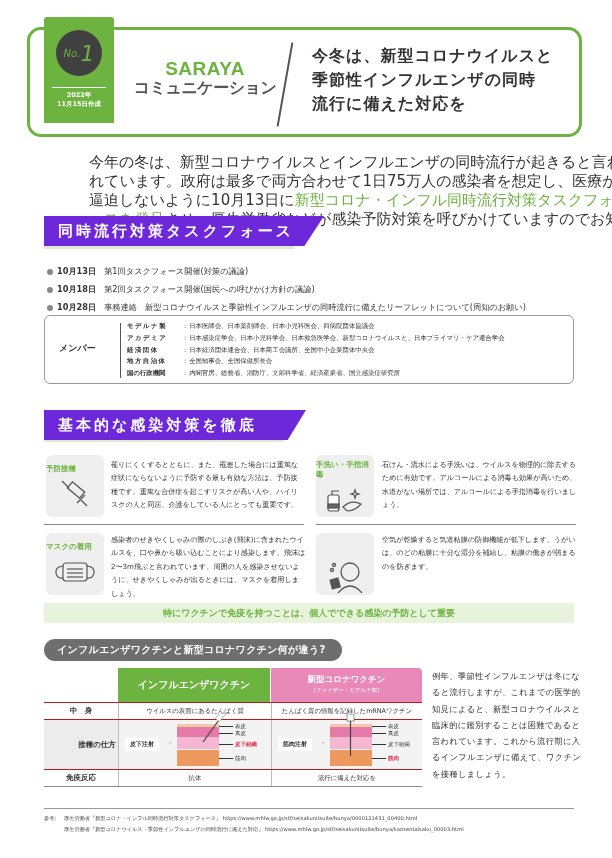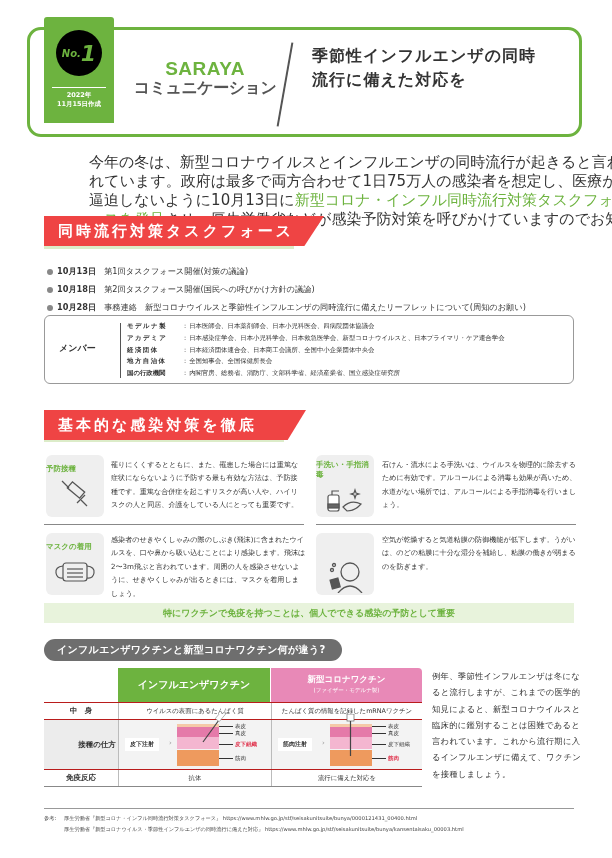--- a/index.html
+++ b/index.html
@@ -2,37 +2,37 @@
 <html><head>
 <meta charset="utf-8">
 <style>
   * { box-sizing: border-box; margin: 0; padding: 0; }
   html, body { width: 612px; height: 858px; background: #ffffff; overflow: hidden; }
   body { font-family: "DejaVu Sans", "Liberation Sans", sans-serif; color: #333; position: relative; }
 
   
   .header-frame { position: absolute; left: 27px; top: 27px; width: 555px; height: 110px; border: 3px solid #6db33f; border-radius: 14px; }
   .issue-tag { position: absolute; left: 44px; top: 17px; width: 70px; height: 106px; background: #6db33f; border-radius: 3px 3px 0 0; }
-  .issue-circle { position: absolute; left: 12px; top: 13px; width: 46px; height: 46px; border-radius: 50%; background: #000000; display: flex; align-items: center; justify-content: center; color: #6db33f; font-weight: bold; font-style: italic; }
+  .issue-circle { position: absolute; left: 12px; top: 13px; width: 46px; height: 46px; border-radius: 50%; background: #404040; display: flex; align-items: center; justify-content: center; color: #6db33f; font-weight: normal; font-style: italic; }
   .issue-circle .no { font-size: 10px; }
   .issue-circle .num { font-size: 22px; }
   .issue-line { position: absolute; left: 8px; top: 70px; width: 54px; height: 1px; background: #fff; }
   .issue-date { position: absolute; left: 0; top: 74px; width: 70px; text-align: center; color: #fff; font-size: 6.5px; font-weight: bold; line-height: 9px; }
   .brand { position: absolute; left: 130px; top: 58px; width: 150px; text-align: center; }
   .brand-name { color: #6db33f; font-size: 19px; font-weight: bold; letter-spacing: 0.5px; font-family: "Liberation Sans", sans-serif; }
   .brand-sub { color: #555; font-size: 16px; font-weight: bold; letter-spacing: -0.5px; margin-top: -2px; }
   .header-slash { position: absolute; left: 284px; top: 42px; width: 2px; height: 85px; background: #555; transform: rotate(10deg); }
   .headline { position: absolute; left: 312px; top: 44px; width: 270px; font-size: 16px; font-weight: bold; color: #333; line-height: 24px; letter-spacing: 1px; }
 
   
   .intro { position: absolute; left: 44px; top: 153px; width: 535px; font-size: 15px; line-height: 19px; color: #333; margin-left: 45px; }
   .intro .hl { color: #6db33f; }
 
   
-  .sec-band { position: absolute; left: 44px; height: 30px; background: #ef4444; color: #fff; font-size: 15px; font-weight: bold; letter-spacing: 3px; padding-left: 14px; line-height: 30px; clip-path: polygon(0 0, 100% 0, 93% 100%, 0 100%); }
+  .sec-band { position: absolute; left: 44px; height: 30px; background: #6d28d9; color: #fff; font-size: 15px; font-weight: bold; letter-spacing: 3px; padding-left: 14px; line-height: 30px; clip-path: polygon(0 0, 100% 0, 93% 100%, 0 100%); }
   .sec-band-shadow { position: absolute; left: 44px; height: 5px; background: #dcecc9; }
 
   
   .tf-list { position: absolute; left: 47px; top: 262px; width: 545px; font-size: 8.2px; color: #333; }
   .tf-item { height: 18px; line-height: 18px; white-space: nowrap; }
   .tf-item .dot { display: inline-block; width: 6px; height: 6px; border-radius: 50%; background: #888; margin-right: 4px; vertical-align: middle; }
   .tf-item .date { font-weight: bold; margin-right: 8px; }
 
   
   .members { position: absolute; left: 44px; top: 315px; width: 530px; height: 69px; border: 1px solid #999; border-radius: 6px; }
@@ -96,20 +96,21 @@
     <div>2022年</div>
     <div>11月15日作成</div>
   </div>
 </div>
 <div class="brand">
   <div class="brand-name">SARAYA</div>
   <div class="brand-sub">コミュニケーション</div>
 </div>
 <div class="header-slash"></div>
 <div class="headline">
+  <div>今冬は、新型コロナウイルスと</div>
   <div>季節性インフルエンザの同時</div>
   <div>流行に備えた対応を</div>
 </div>
 
 <div class="intro"><span>今年の冬は、新型コロナウイルスとインフルエンザの同時流行が起きると言われています。政府は最多で両方合わせて1日75万人の感染者を想定し、医療が逼迫しないように10月13日に</span><span class="hl">新型コロナ・インフル同時流行対策タスクフォースを発足</span><span>させ、厚生労働省などが感染予防対策を呼びかけていますのでお知らせします。</span></div>
 
 <div class="sec-band-shadow" style="top:244px;width:250px;"></div>
 <div class="sec-band" style="top:216px;width:280px;">同時流行対策タスクフォース</div>
 
 <div class="tf-list">

